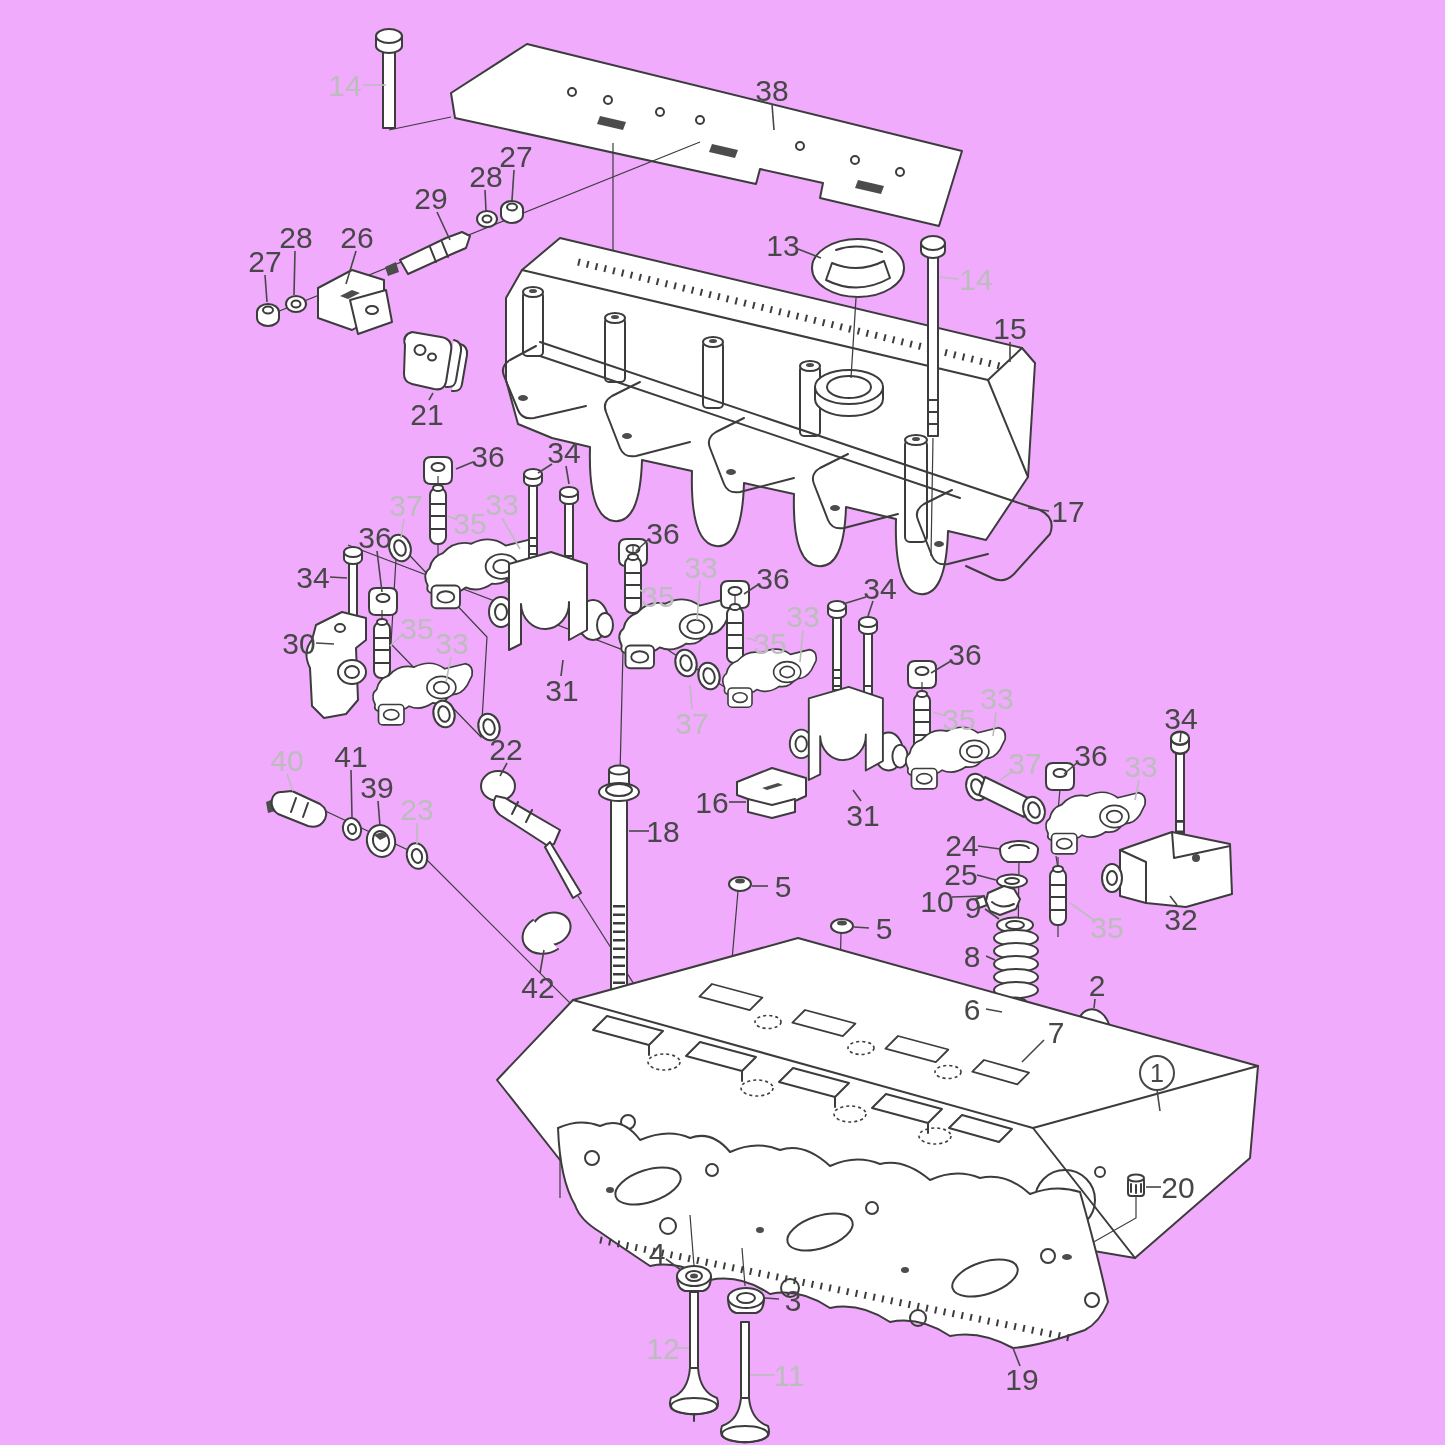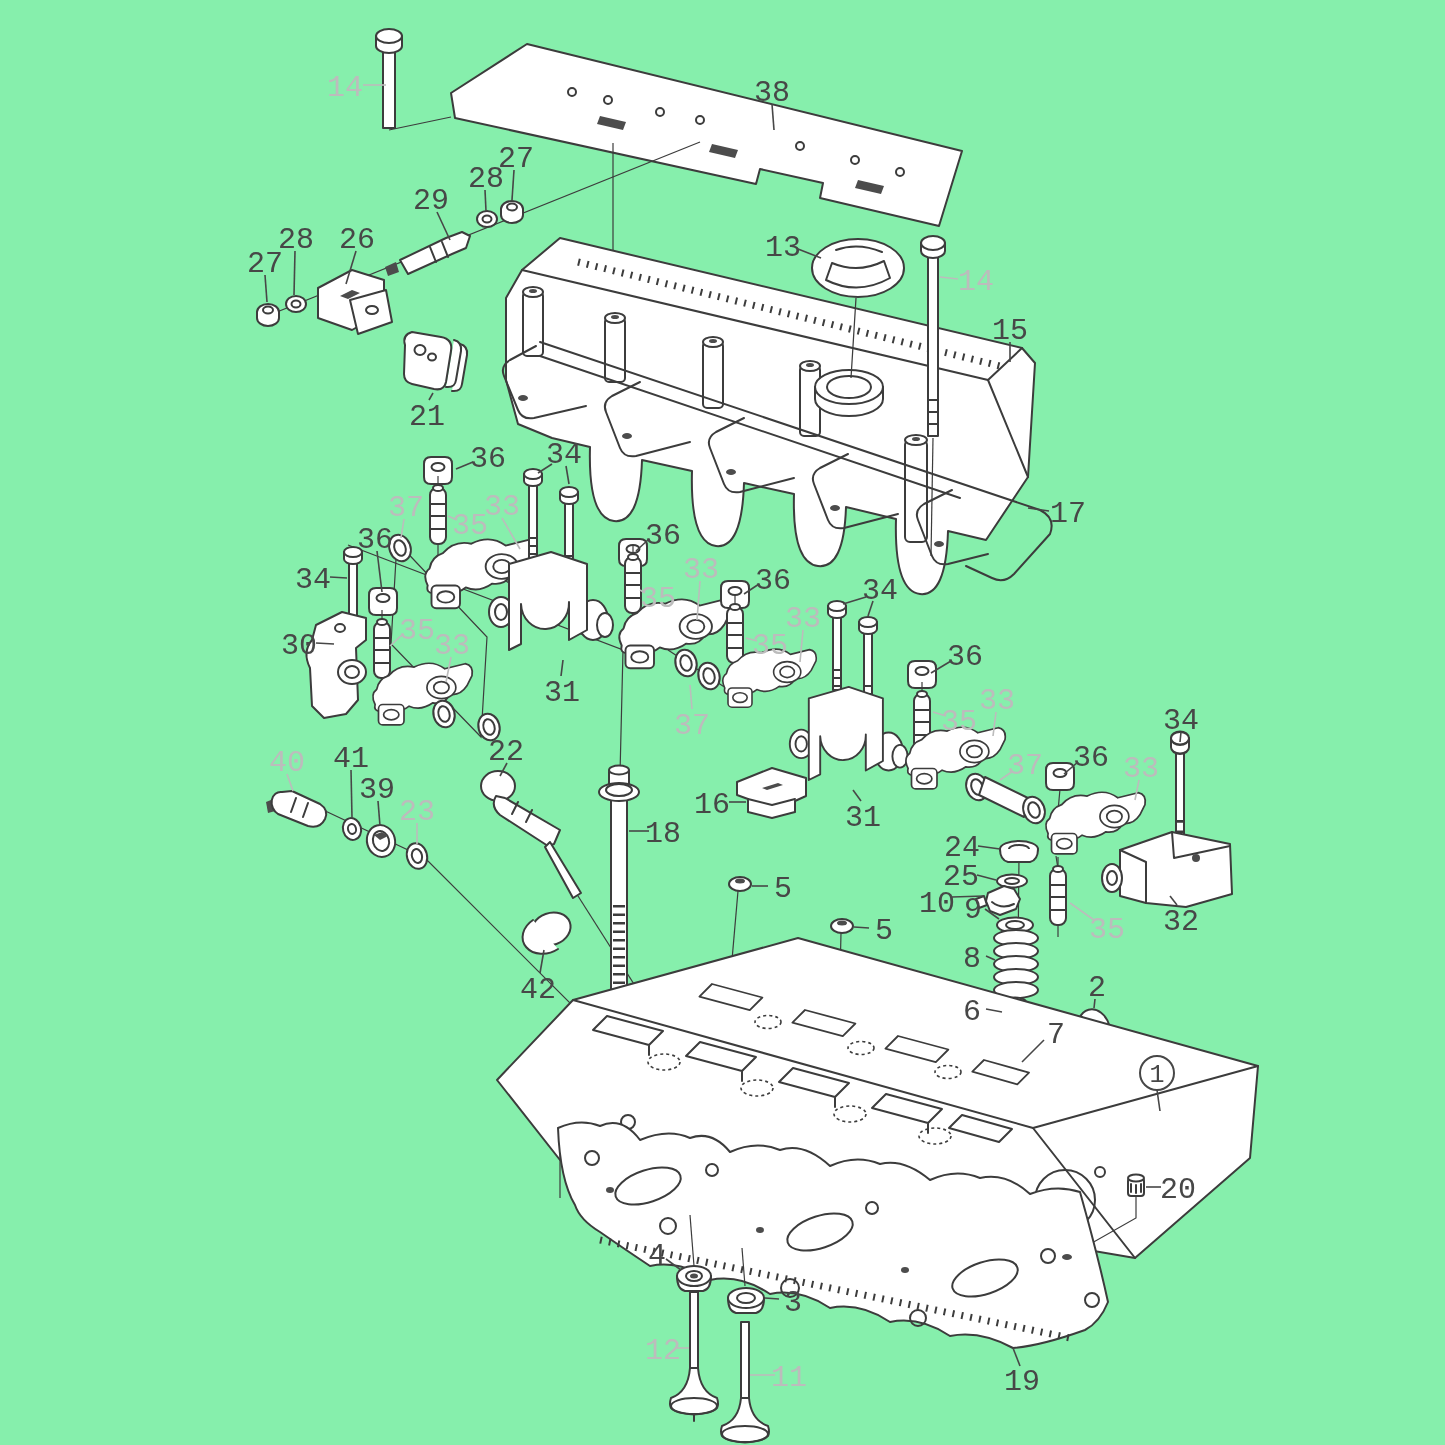--- a/index.html
+++ b/index.html
@@ -1,17 +1,17 @@
 <!DOCTYPE html>
 <html><head>
 <meta charset="utf-8">
 <style>
   html,body{margin:0;padding:0;background:#fff;}
-  .stage{position:relative;width:1445px;height:1445px;background:#86efac;overflow:hidden;
-         font-family:Liberation Mono, monospace;}
+  .stage{position:relative;width:1445px;height:1445px;background:#f0abfc;overflow:hidden;
+         font-family:Liberation Sans, sans-serif;}
   svg{position:absolute;left:0;top:0;}
   .fw{fill:#fff;stroke:#3c3c3c;stroke-width:2;stroke-linejoin:round;stroke-linecap:round;}
   .ln{fill:none;stroke:#3c3c3c;stroke-width:2;stroke-linejoin:round;stroke-linecap:round;}
   .thin{fill:none;stroke:#3c3c3c;stroke-width:1.2;}
   .dark{fill:#4c4c4c;stroke:none;}
   .dash{fill:none;stroke:#3c3c3c;stroke-width:7;stroke-dasharray:2 7;}
   .thr{fill:none;stroke:#3c3c3c;stroke-width:12;stroke-dasharray:2.5 6;}
   .dsh2{fill:none;stroke:#3c3c3c;stroke-width:1.6;stroke-dasharray:3 3;}
   #callouts text{font-size:30px;}
   #callouts text.circ{font-size:25px;}

